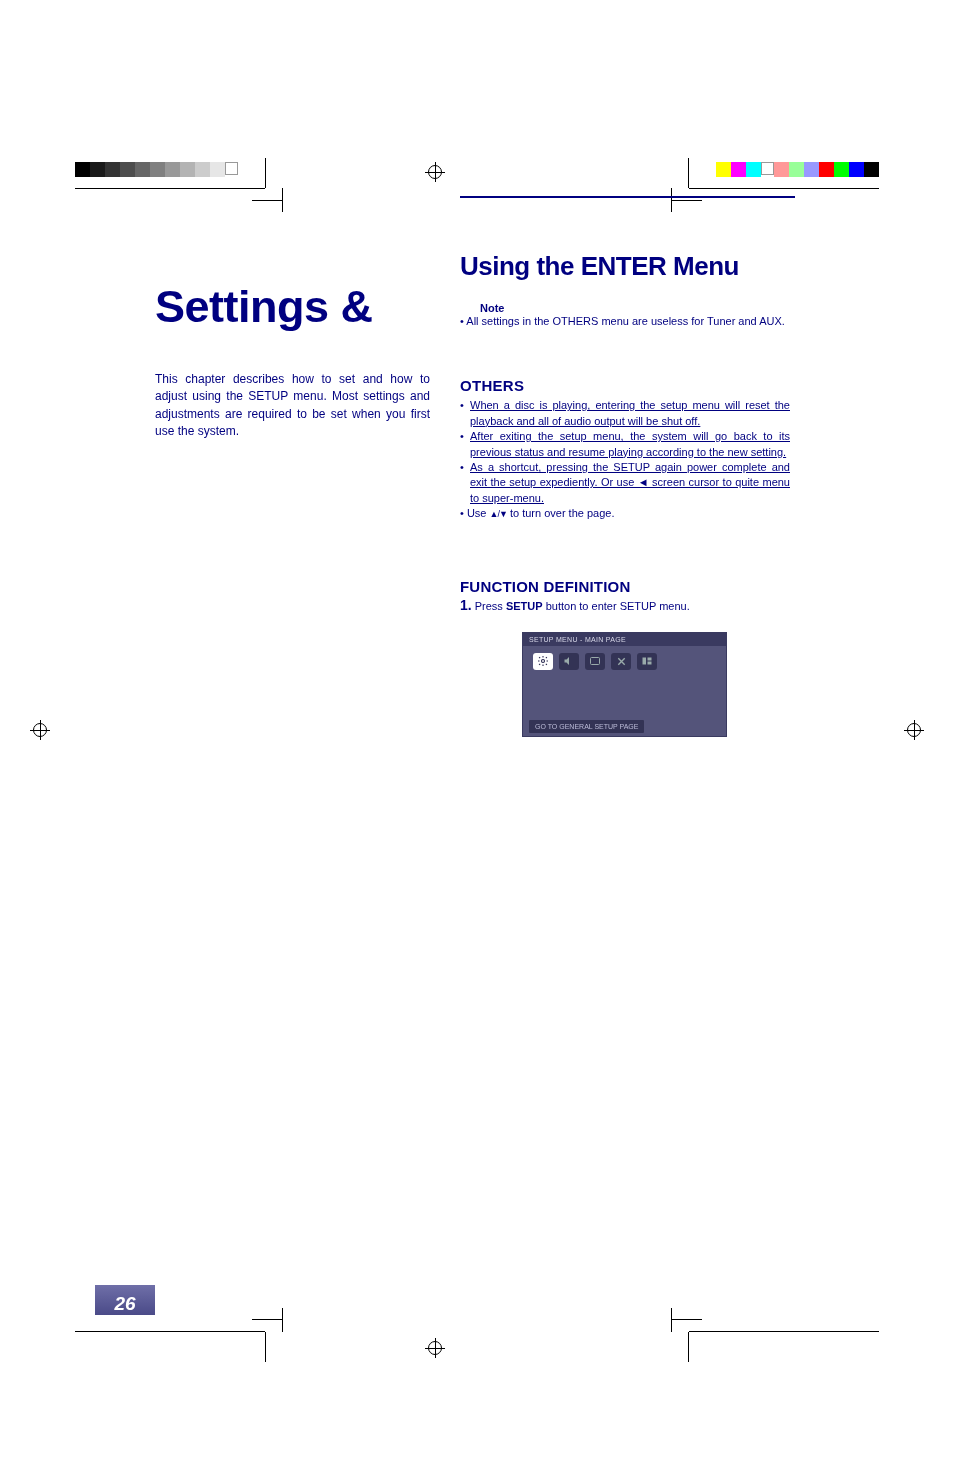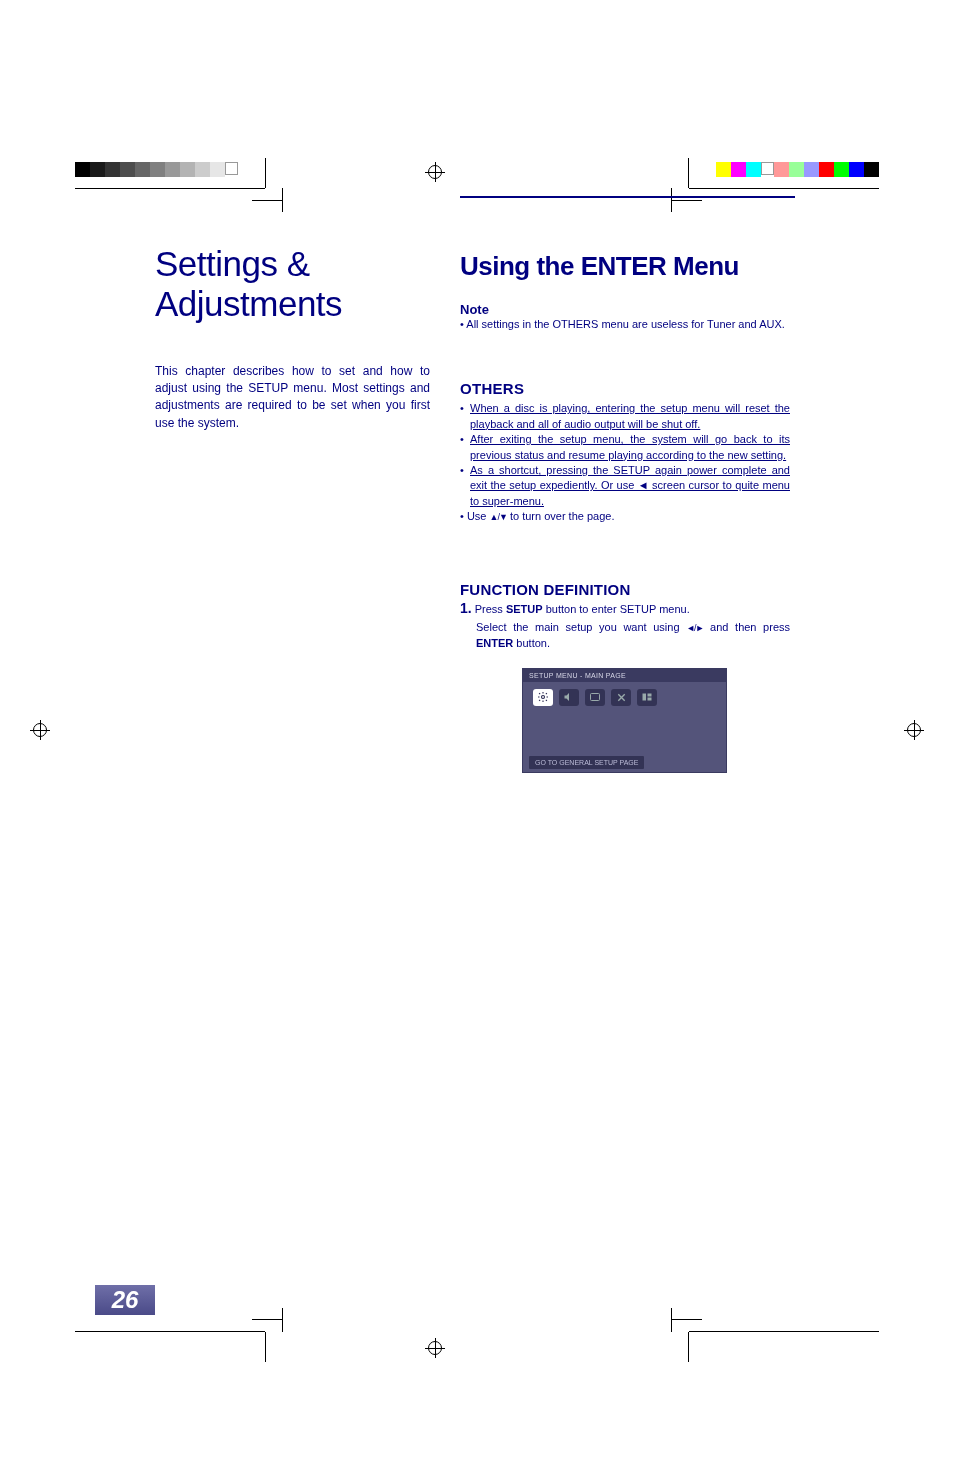--- a/index.html
+++ b/index.html
@@ -67,25 +67,25 @@
       height: 1100px;
     }
     .col {
       position: absolute;
       width: 355px;
       top: 0;
     }
     .col-left { left: 60px; }
     .col-right { left: 365px; }
     .chapter-title {
-      font-size: 35px;
-      font-weight: 400;
+      font-size: 45px;
+      font-weight: 700;
       letter-spacing: -0.5px;
       line-height: 1.15;
-      margin-top: 44px;
+      margin-top: 81px;
       margin-bottom: 38px;
     }
     .intro {
       font-size: 12px;
       line-height: 1.45;
       width: 275px;
     }
     .right-group { width: 330px; }
     .section-heading {
       font-size: 26px;
@@ -100,21 +100,22 @@
       margin-bottom: 2px;
       margin-top: -4px;
     }
     .body {
       font-size: 11px;
       line-height: 1.4;
     }
     .note-label {
       font-weight: bold;
       margin-top: 18px;
-      font-size: 13px;
+      font-size: 11px;
+      margin-left: 20px;
     }
     .sub-head {
       font-size: 15px;
       font-weight: bold;
       margin-top: 48px;
       margin-bottom: 4px;
       letter-spacing: 0.3px;
     }
     .bullets {
       font-size: 11px;
@@ -205,25 +206,25 @@
       border-radius: 1px;
     }
     .page-num-tab {
       position: absolute;
       left: 95px;
       bottom: 160px;
       width: 60px;
       height: 30px;
       background: linear-gradient(180deg, #6f6fa8 0%, #4a4a88 100%);
       color: #fff;
-      font-size: 24px;
+      font-size: 19px;
       font-style: italic;
       font-weight: bold;
       display: flex;
-      align-items: center;
+      align-items: flex-end;
       justify-content: center;
     }
     .arrow-text {
       font-family: Arial;
       font-size: 9px;
       letter-spacing: -1px;
     }
     .just { text-align: justify; }
   </style>
 </head>
@@ -275,21 +276,20 @@
     <div class="circ"></div>
   </div>
 <div class="regmark" style="right:30px; top:720px;">
     <div class="circ"></div>
   </div>
 
 <div class="page">
   <div class="col col-left">
     <div class="chapter-title">
       <span>Settings &amp;</span><br>
-      <span>Adjustments</span>
     </div>
     <div class="intro just">This chapter describes how to set and how to adjust using the SETUP menu. Most settings and adjustments are required to be set when you first use the system.</div>
   </div>
 
   <div class="col col-right">
     <div class="right-group">
       <div class="section-rule"></div>
       <div class="section-heading">Using the ENTER Menu</div>
       <div class="note-label">Note</div>
       <div class="body">• All settings in the OTHERS menu are useless for Tuner and AUX.</div>
@@ -311,23 +311,20 @@
           </div>
       </div>
       <div class="body">
         <span>• Use </span><span class="arrow-text">▲/▼</span><span> to turn over the page.</span>
       </div>
 
       <div class="fn-head">FUNCTION DEFINITION</div>
 
       <div class="step">
         <span class="num">1.</span><span> Press </span><b>SETUP</b><span> button to enter SETUP menu.</span>
-        <span class="indent">
-          <span>Select the main setup you want using </span><span class="arrow-text">◄/►</span><span> and then press </span><b>ENTER</b><span> button.</span>
-        </span>
       </div>
 
       <div class="osd">
         <div class="titlebar">SETUP MENU - MAIN PAGE</div>
         <div class="body-area">
           <div class="icons">
             <div class="ic active">
               <svg width="12" height="12" viewBox="0 0 24 24" fill="none" stroke="#2a2a50" stroke-width="2.2">
                   <circle cx="12" cy="12" r="3"></circle>
                   <path d="M12 2v3M12 19v3M4.2 4.2l2.1 2.1M17.7 17.7l2.1 2.1M2 12h3M19 12h3M4.2 19.8l2.1-2.1M17.7 6.3l2.1-2.1"></path>

